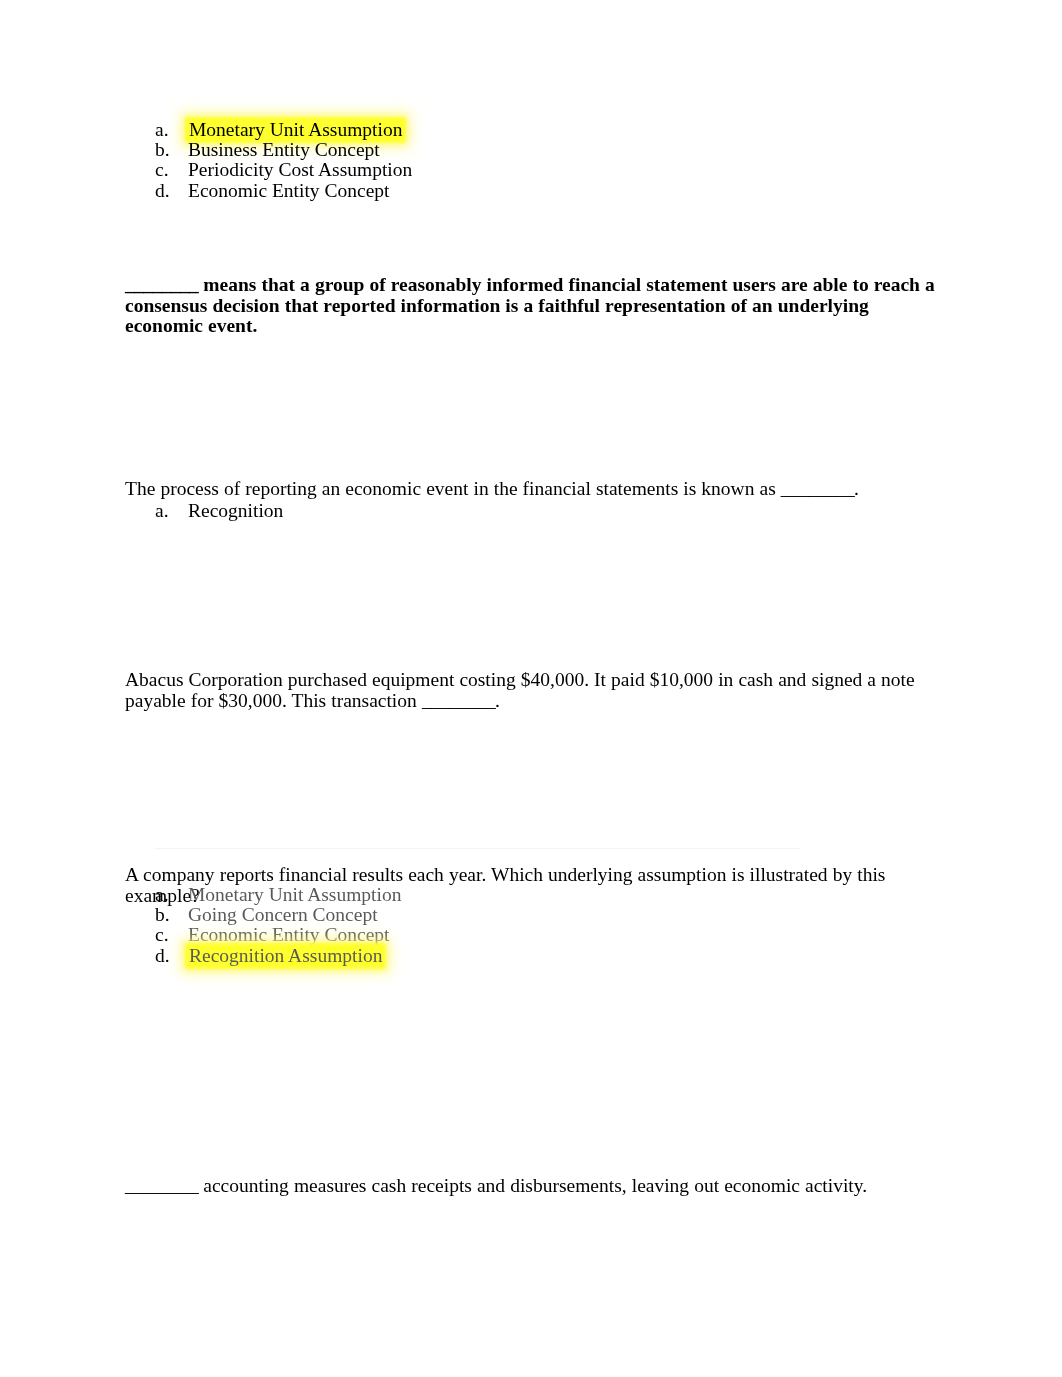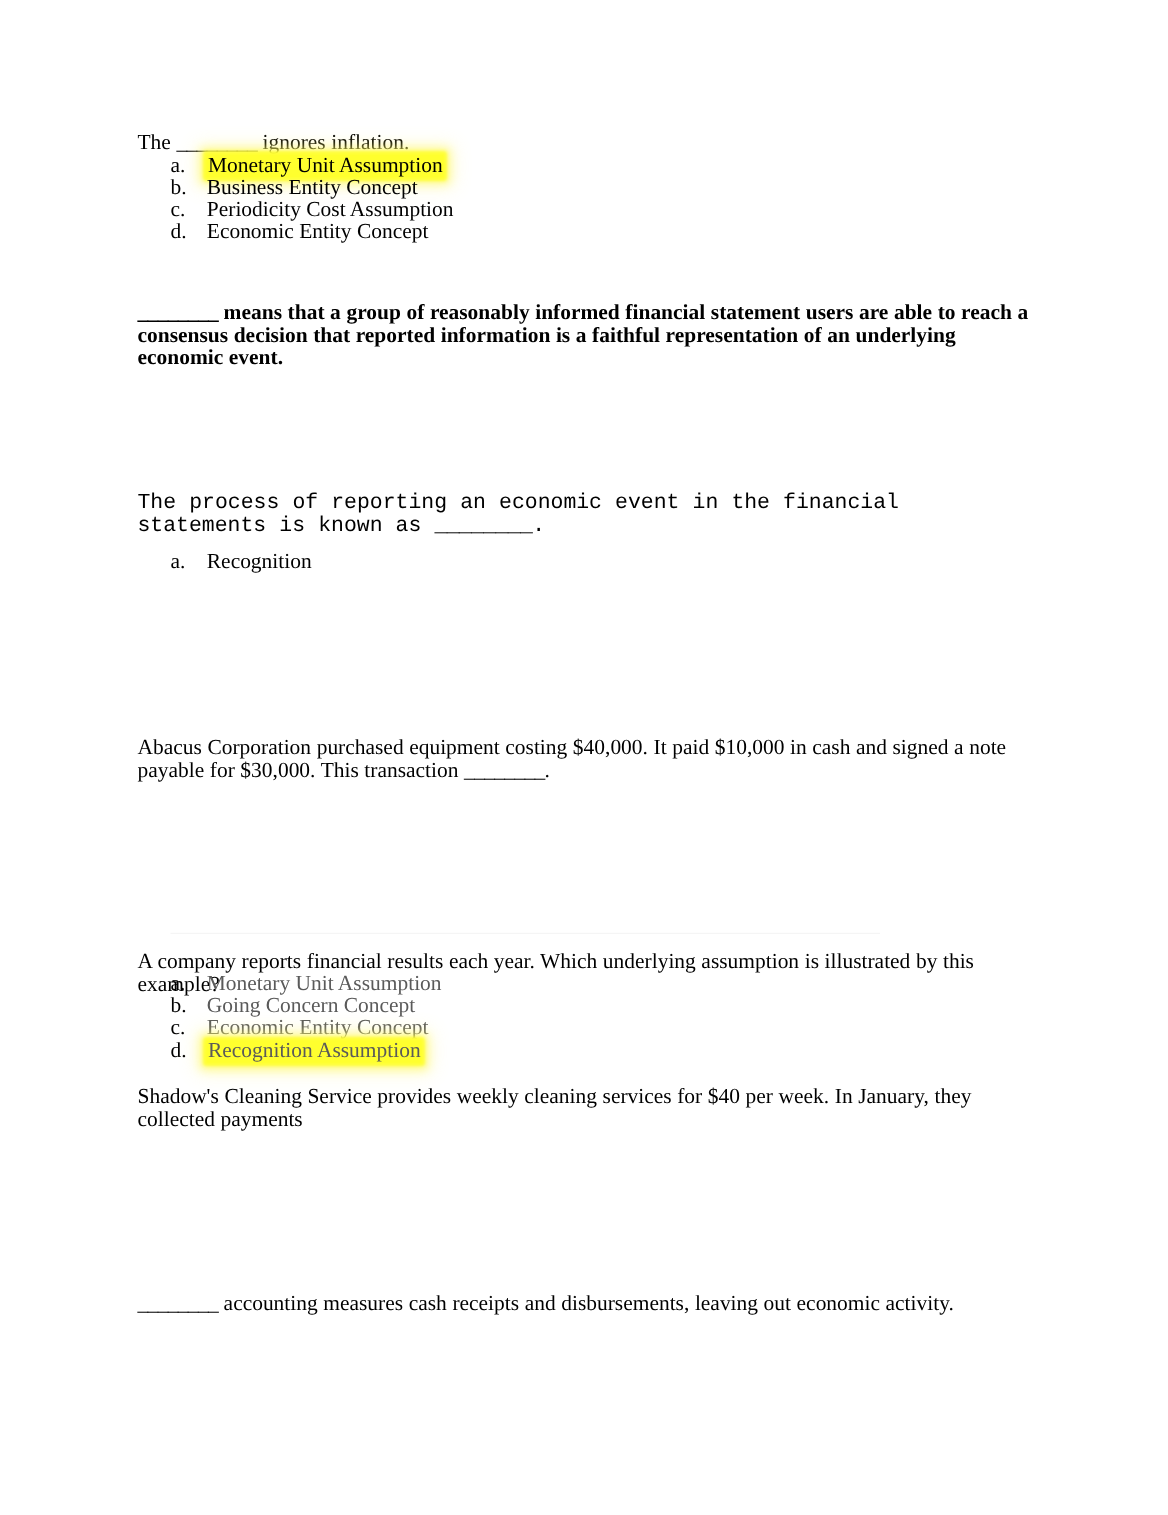--- a/index.html
+++ b/index.html
@@ -83,39 +83,38 @@
     width: 645px;
     height: 1px;
     background: #f4f4f4;
     border: 0;
     margin: 0;
   }
   
   .blk { position: absolute; left: 0; width: 815px; }
   #blk-q1     { top: 0px; }
   #blk-q2     { top: 155px; font-weight: bold; }
-  #blk-q3     { top: 327px; font-family: Liberation Mono, monospace; }
+  #blk-q3     { top: 359px; }
   #blk-q3-opt { top: 381px; }
   #blk-q4     { top: 550px; }
   #blk-q5     { top: 745px; }
   #blk-q5-opt { top: 765px; }
   #blk-q6     { top: 868px; }
   #blk-q7     { top: 1056px; }
 </style>
 </head>
 <body>
 
 <div class="page">
 
   <hr class="faint-rule">
 
   <div class="doc-body">
 
     <div class="blk" id="blk-q1">
-      <p class="para"><span>The </span><span class="blank">________</span><span> ignores inflation.</span></p>
       <ul class="opt-list">
         <li class="opt-row">
           <span class="opt-marker">a.</span>
           <span class="opt-text hl">Monetary Unit Assumption</span>
         </li>
         <li class="opt-row">
           <span class="opt-marker">b.</span>
           <span class="opt-text">Business Entity Concept</span>
         </li>
         <li class="opt-row">
@@ -167,21 +166,20 @@
           <span class="opt-text">Economic Entity Concept</span>
         </li>
         <li class="opt-row">
           <span class="opt-marker">d.</span>
           <span class="opt-text hl">Recognition Assumption</span>
         </li>
       </ul>
     </div>
 
     <div class="blk" id="blk-q6">
-      <p class="para">Shadow's Cleaning Service provides weekly cleaning services for $40 per week. In January, they collected payments</p>
     </div>
 
     <div class="blk" id="blk-q7">
       <p class="para"><span class="blank">________</span><span> accounting measures cash receipts and disbursements,  leaving out economic activity.</span></p>
     </div>
 
   </div>
 </div>
 
 </body></html>

